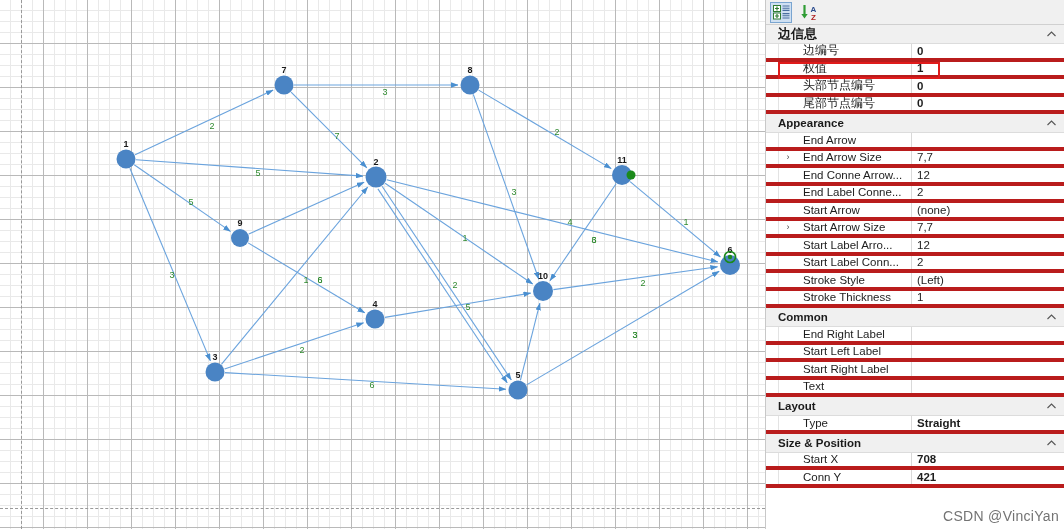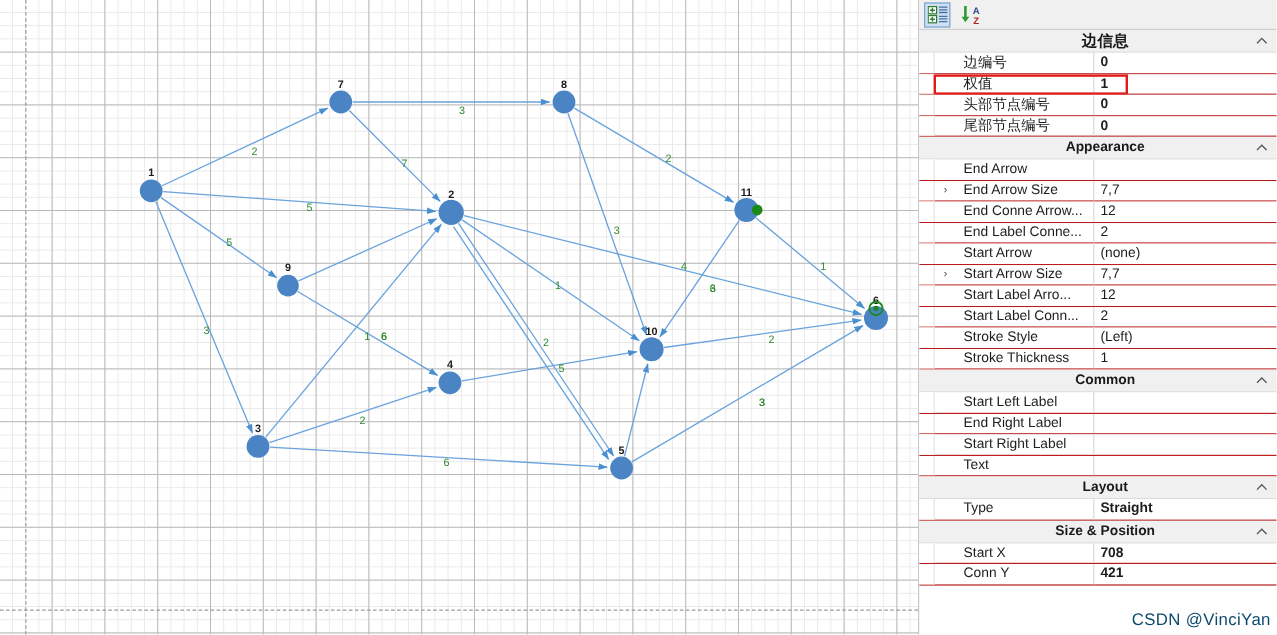--- a/index.html
+++ b/index.html
@@ -98,30 +98,29 @@
   .group-header {
     position: relative;
     height: 19px;
     background: #f0f0f0;
     border-bottom: 1px solid #dcdcdc;
     display: flex; align-items: center;
     padding-left: 12px;
     font-weight: bold;
     font-size: 11.5px;
     color: #1a1a1a;
-    justify-content: center;
   }
   .group-header .chev {
     position: absolute; right: 7px; top: 4px;
     width: 11px; height: 11px;
   }
   .prop-row {
     display: flex;
     height: 17.5px;
-    border-bottom: 1px solid #b91c1c;
+    border-bottom: 4px solid #b91c1c;
     align-items: center;
     background: #fff;
     position: relative;
   }
   .prop-row .indent-rail {
     width: 13px; height: 100%;
     border-right: 1px solid #e3e3e3;
     flex: 0 0 13px;
     background: #fff;
   }
@@ -158,21 +157,21 @@
     height: 17.5px;
     border: 2px solid #e01b1b;
     pointer-events: none;
     box-sizing: border-box;
   }
   .row-highlight-wrap { position: relative; }
 
   #watermark {
     position: absolute;
     right: 5px; bottom: 5px;
-    color: #0c4a6e;
+    color: #737373;
     font-size: 14px;
     letter-spacing: 0.3px;
     pointer-events: none;
     font-family: "Liberation Sans", sans-serif;
     margin-top: 16px;
   }
 </style>
 </head>
 <body>
 
@@ -451,31 +450,31 @@
           <span>Common</span>
           <svg class="chev" viewBox="0 0 11 11">
             <path d="M1.5,7 L5.5,3 L9.5,7" stroke="#555" fill="none" stroke-width="1.1"></path>
           </svg>
         </div>
         <div class="row-highlight-wrap">
           <div class="prop-row">
             <div class="indent-rail"></div>
             <div class="prop-name">
               <span class="expander"></span>
+              <span class="nm">End Right Label</span>
+            </div>
+            <div class="prop-val"></div>
+          </div>
+        </div>
+        <div class="row-highlight-wrap">
+          <div class="prop-row">
+            <div class="indent-rail"></div>
+            <div class="prop-name">
+              <span class="expander"></span>
               <span class="nm">Start Left Label</span>
-            </div>
-            <div class="prop-val"></div>
-          </div>
-        </div>
-        <div class="row-highlight-wrap">
-          <div class="prop-row">
-            <div class="indent-rail"></div>
-            <div class="prop-name">
-              <span class="expander"></span>
-              <span class="nm">End Right Label</span>
             </div>
             <div class="prop-val"></div>
           </div>
         </div>
         <div class="row-highlight-wrap">
           <div class="prop-row">
             <div class="indent-rail"></div>
             <div class="prop-name">
               <span class="expander"></span>
               <span class="nm">Start Right Label</span>

